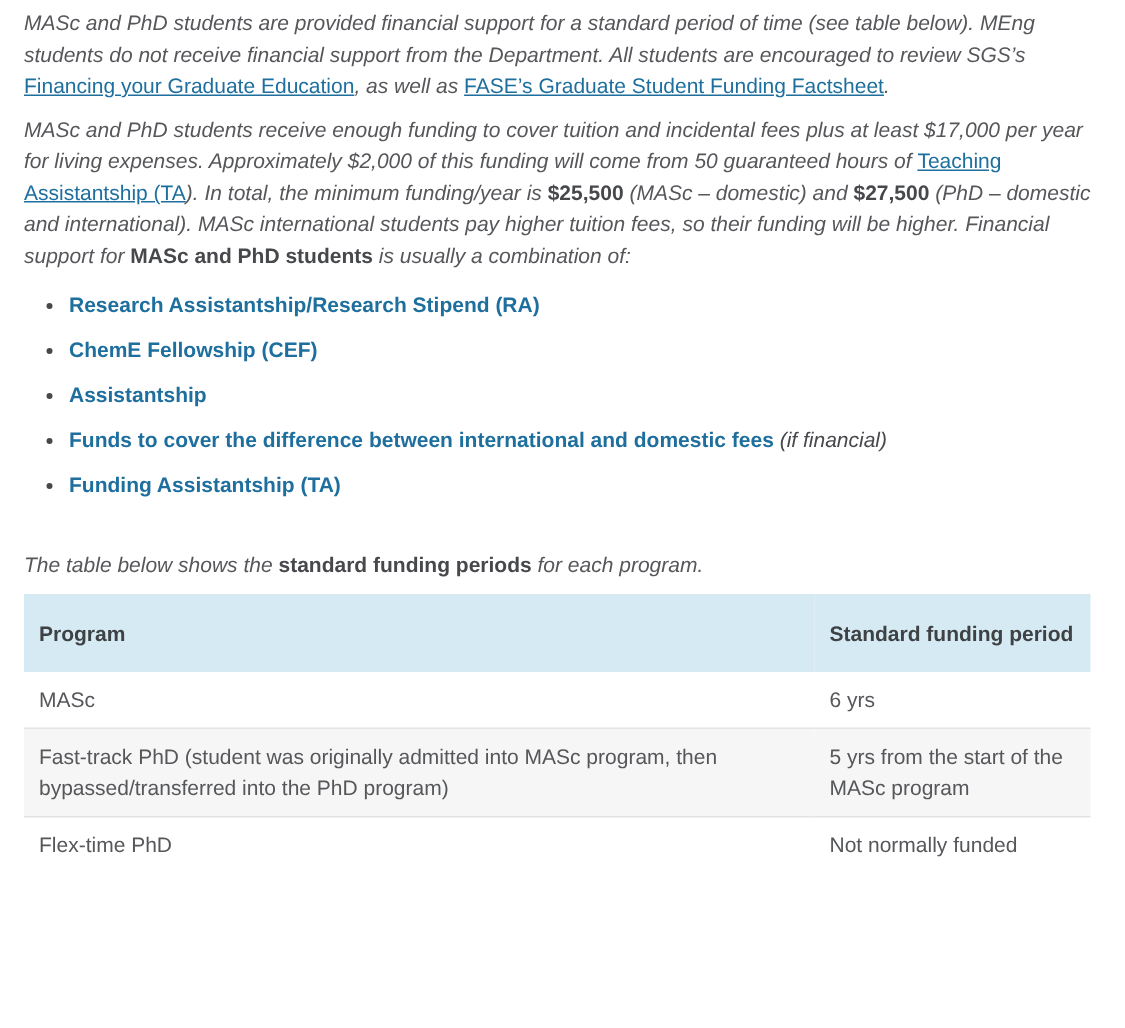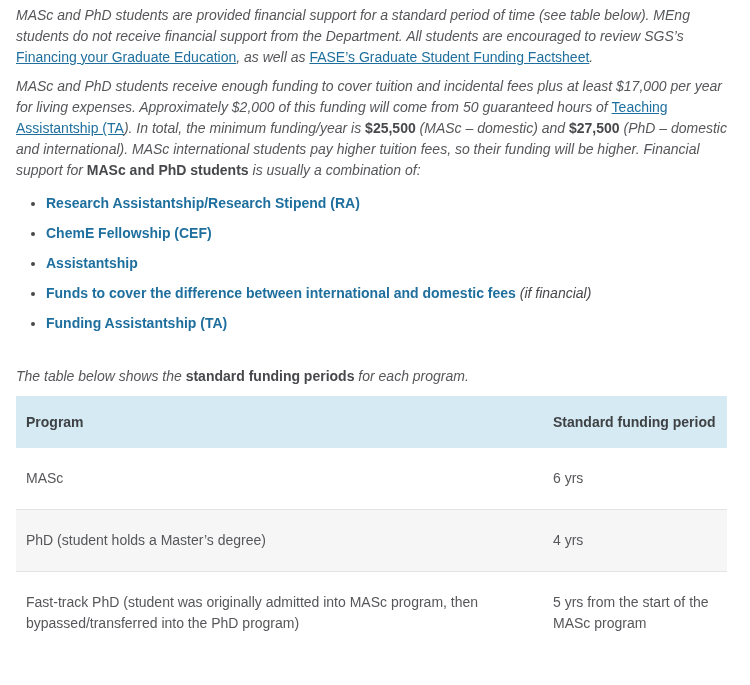--- a/index.html
+++ b/index.html
@@ -51,21 +51,21 @@
     color: var(--table-header-text, #3f4245);
     font-weight: bold;
     text-align: left;
     vertical-align: middle;
     padding: 5px 10px;
     height: 52px;
   }
   table.funding-table th.col-program { width: 527px; }
   table.funding-table th.col-period  { width: 184px; }
   table.funding-table td {
-    padding: 20px 10px;
+    padding: 8px 10px;
     vertical-align: top;
     border-top: 1px solid var(--row-border, #e3e3e3);
   }
   table.funding-table tbody tr:first-child td { border-top: none; }
   table.funding-table tbody tr:nth-child(even) { background: var(--row-stripe-bg, #f6f6f6); }
 </style>
 </head>
 <body>
 
 <main class="page">
@@ -90,23 +90,23 @@
         <th class="col-program">Program</th>
         <th class="col-period">Standard funding period</th>
       </tr>
     </thead>
     <tbody>
         <tr>
           <td>MASc</td>
           <td>6 yrs</td>
         </tr>
         <tr>
-          <td>PhD (student holds a Master’s degree)</td>
-          <td>4 yrs</td>
+          <td>Fast-track PhD (student was originally admitted into MASc program, then bypassed/transferred into the PhD program)</td>
+          <td>5 yrs from the start of the MASc program</td>
         </tr>
         <tr>
-          <td>Fast-track PhD (student was originally admitted into MASc program, then bypassed/transferred into the PhD program)</td>
-          <td>5 yrs from the start of the MASc program</td>
+          <td>Flex-time PhD</td>
+          <td>Not normally funded</td>
         </tr>
       </tbody>
   </table>
 
 </main>
 
 </body></html>

